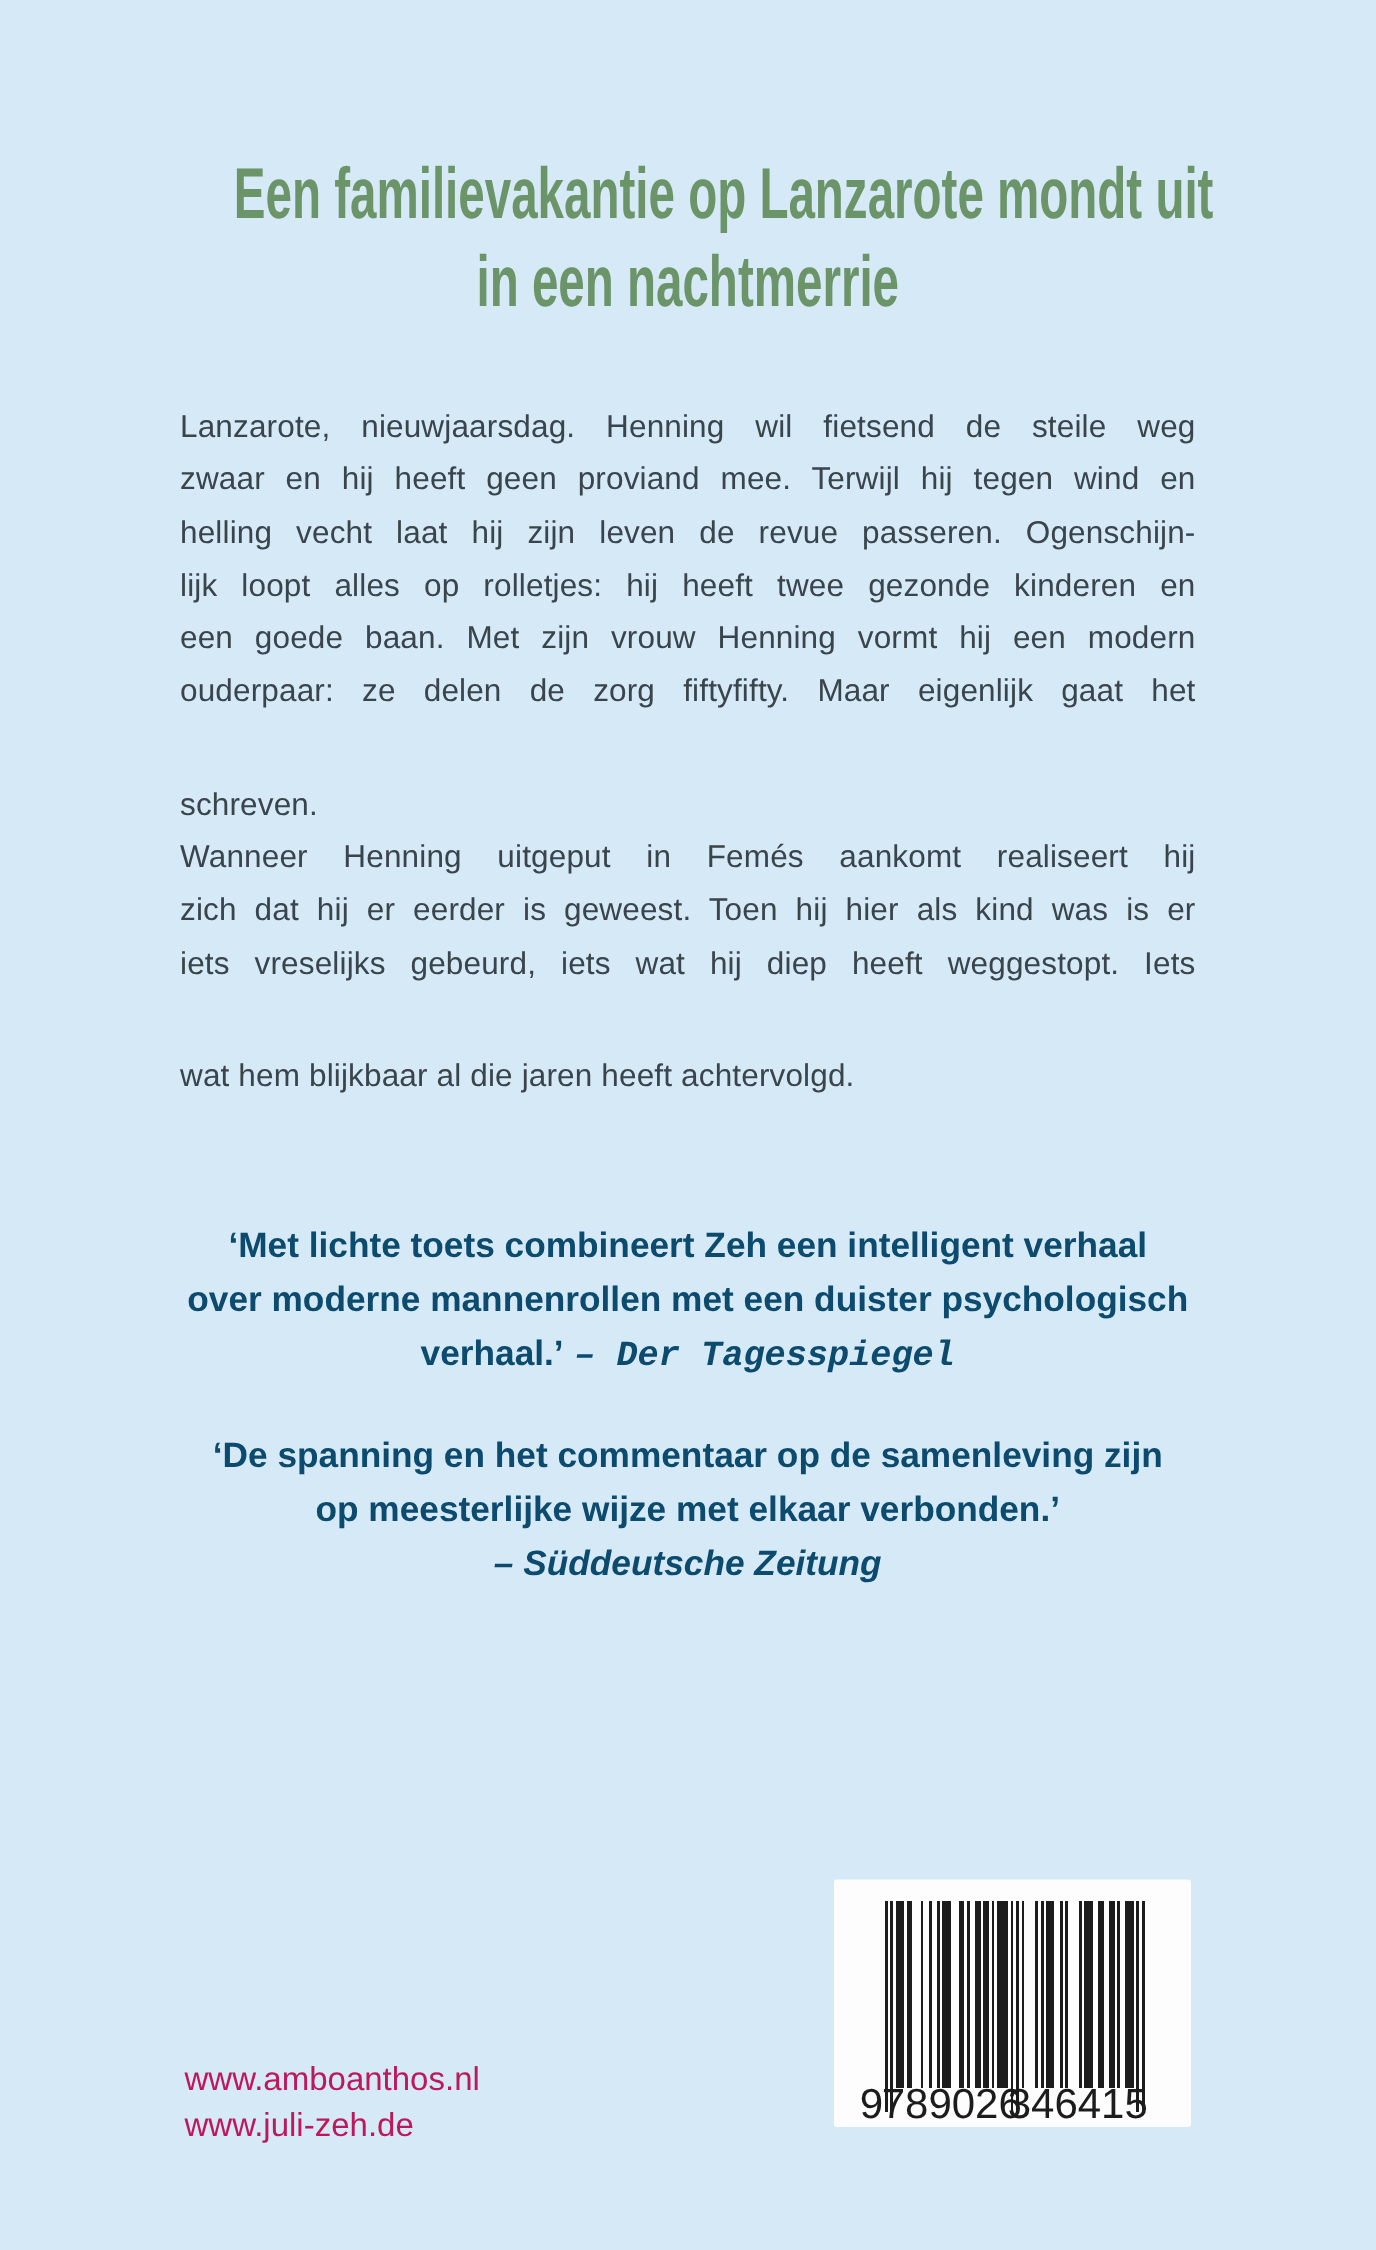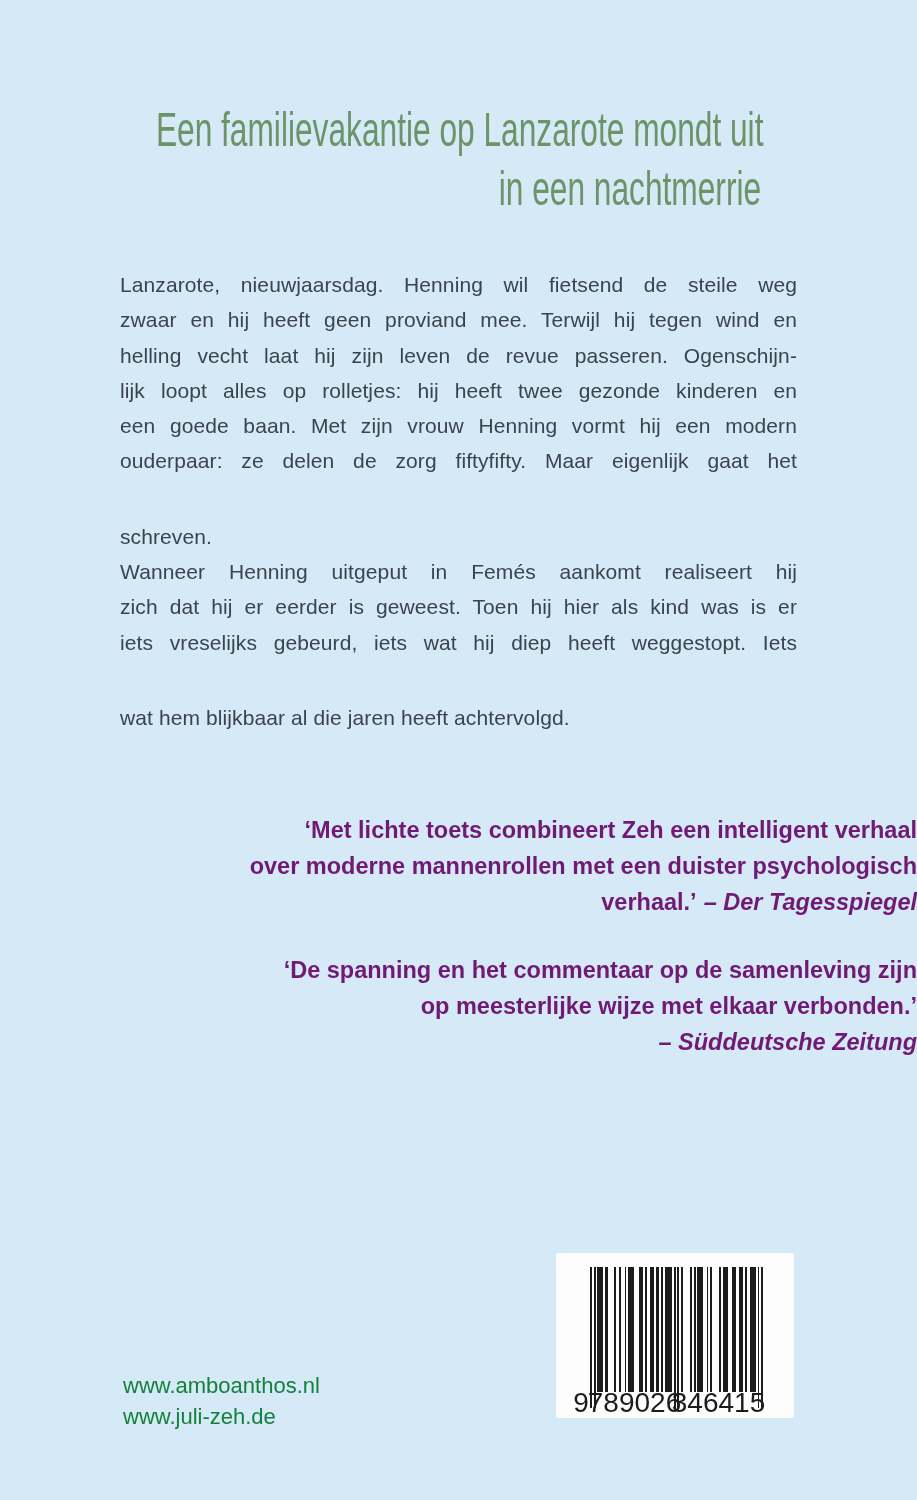--- a/index.html
+++ b/index.html
@@ -11,23 +11,23 @@
     font-family: "Liberation Sans", sans-serif;
     overflow: hidden;
   }
 
   
   .tagline {
     position: absolute;
     top: 100px;
     left: 0;
     width: 917px;
-    text-align: right;
+    text-align: center;
     color: #6b9469;
-    font-weight: 400;
+    font-weight: 700;
   }
   .tagline-line {
     display: block;
     font-size: 48px;
     line-height: 59px;
     white-space: nowrap;
     transform: scaleX(0.66);
     transform-origin: 50% 50%;
   }
 
@@ -50,30 +50,30 @@
   .sline.end {
     text-align-last: left;
     margin-top: 40px;
   }
 
   
   .quote {
     position: absolute;
     left: 0;
     width: 917px;
-    text-align: right;
-    color: #701a75;
+    text-align: center;
+    color: #0c4a6e;
     font-weight: 700;
     font-size: 23.5px;
   }
   .q1 { top: 812px; }
   .q2 { top: 952px; }
   .qline { line-height: 36px; white-space: nowrap; }
   .attr { font-style: italic; }
-  .attr-inline { margin-left: 7px; }
+  .attr-inline { margin-left: 7px; font-family: Liberation Mono, monospace; }
 
   
   .barcode-box {
     position: absolute;
     left: 556px;
     top: 1253px;
     width: 238px;
     height: 165px;
     background: #fdfdfd;
     border-radius: 2px;
@@ -87,21 +87,21 @@
     font-family: "Liberation Sans", sans-serif;
     font-size: 28px;
     fill: #1c1c1c;
   }
 
   
   .footer-urls {
     position: absolute;
     left: 123px;
     top: 1371px;
-    color: #15803d;
+    color: #be185d;
     font-size: 22px;
     line-height: 30.5px;
   }
 </style>
 </head>
 <body>
 
 <div class="cover">
 
   <div class="tagline">

